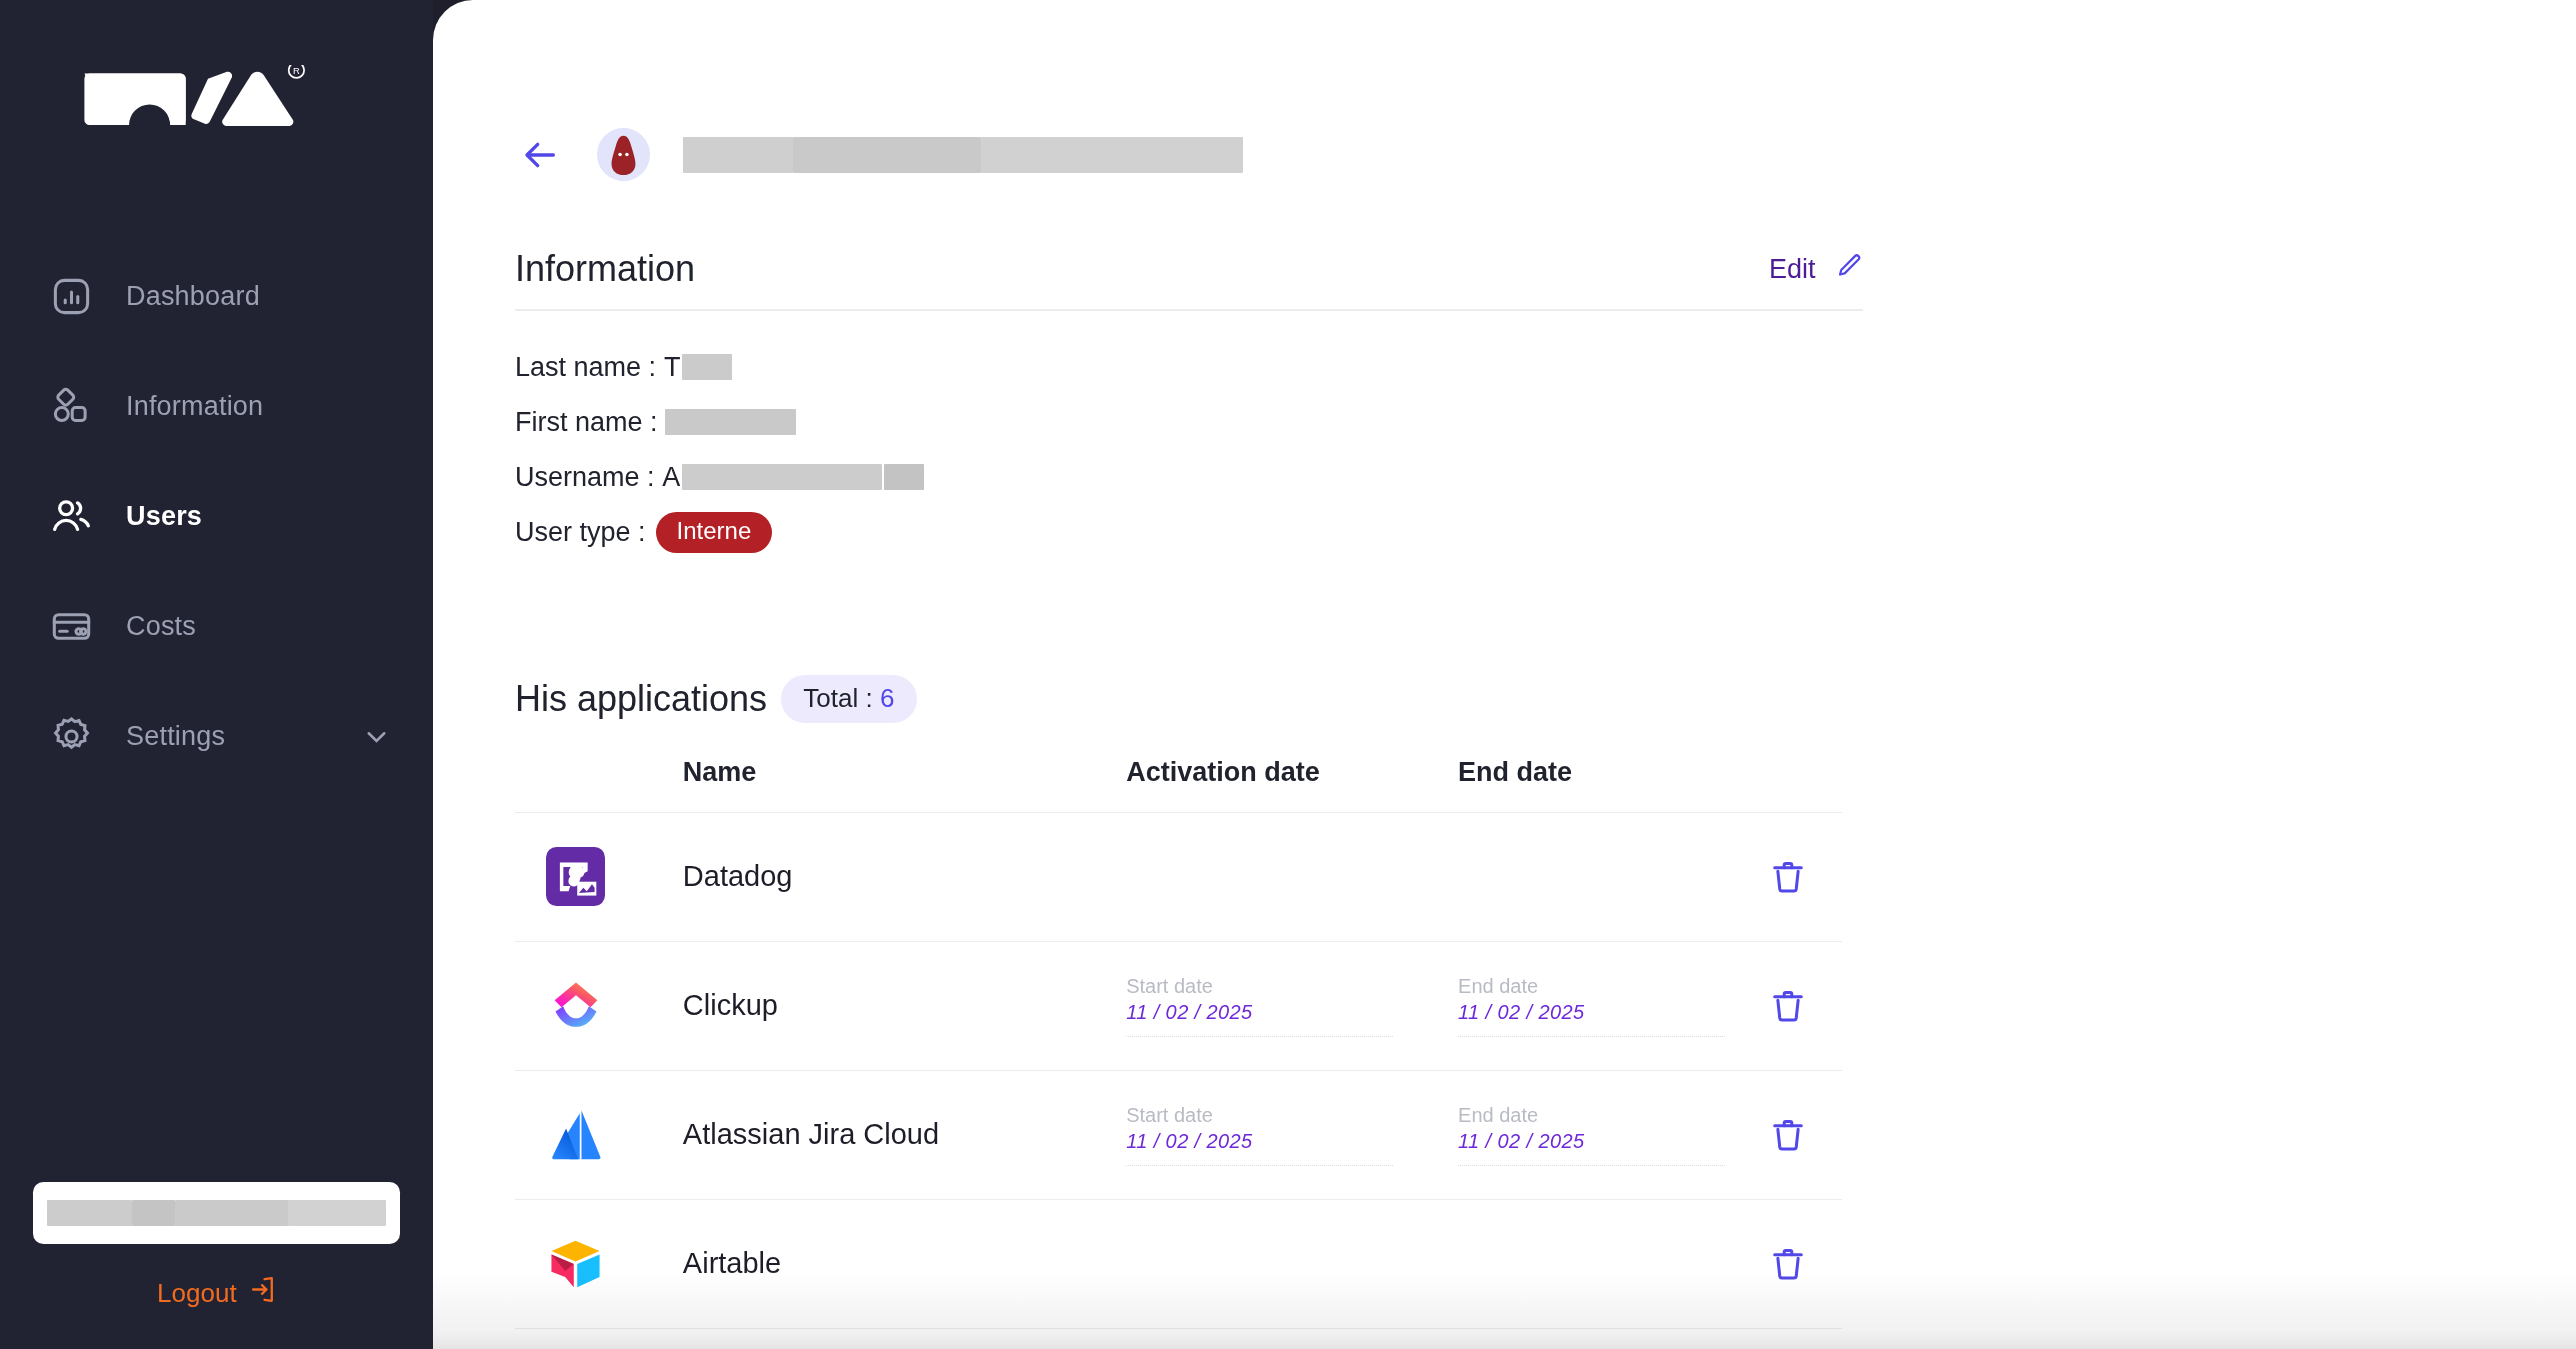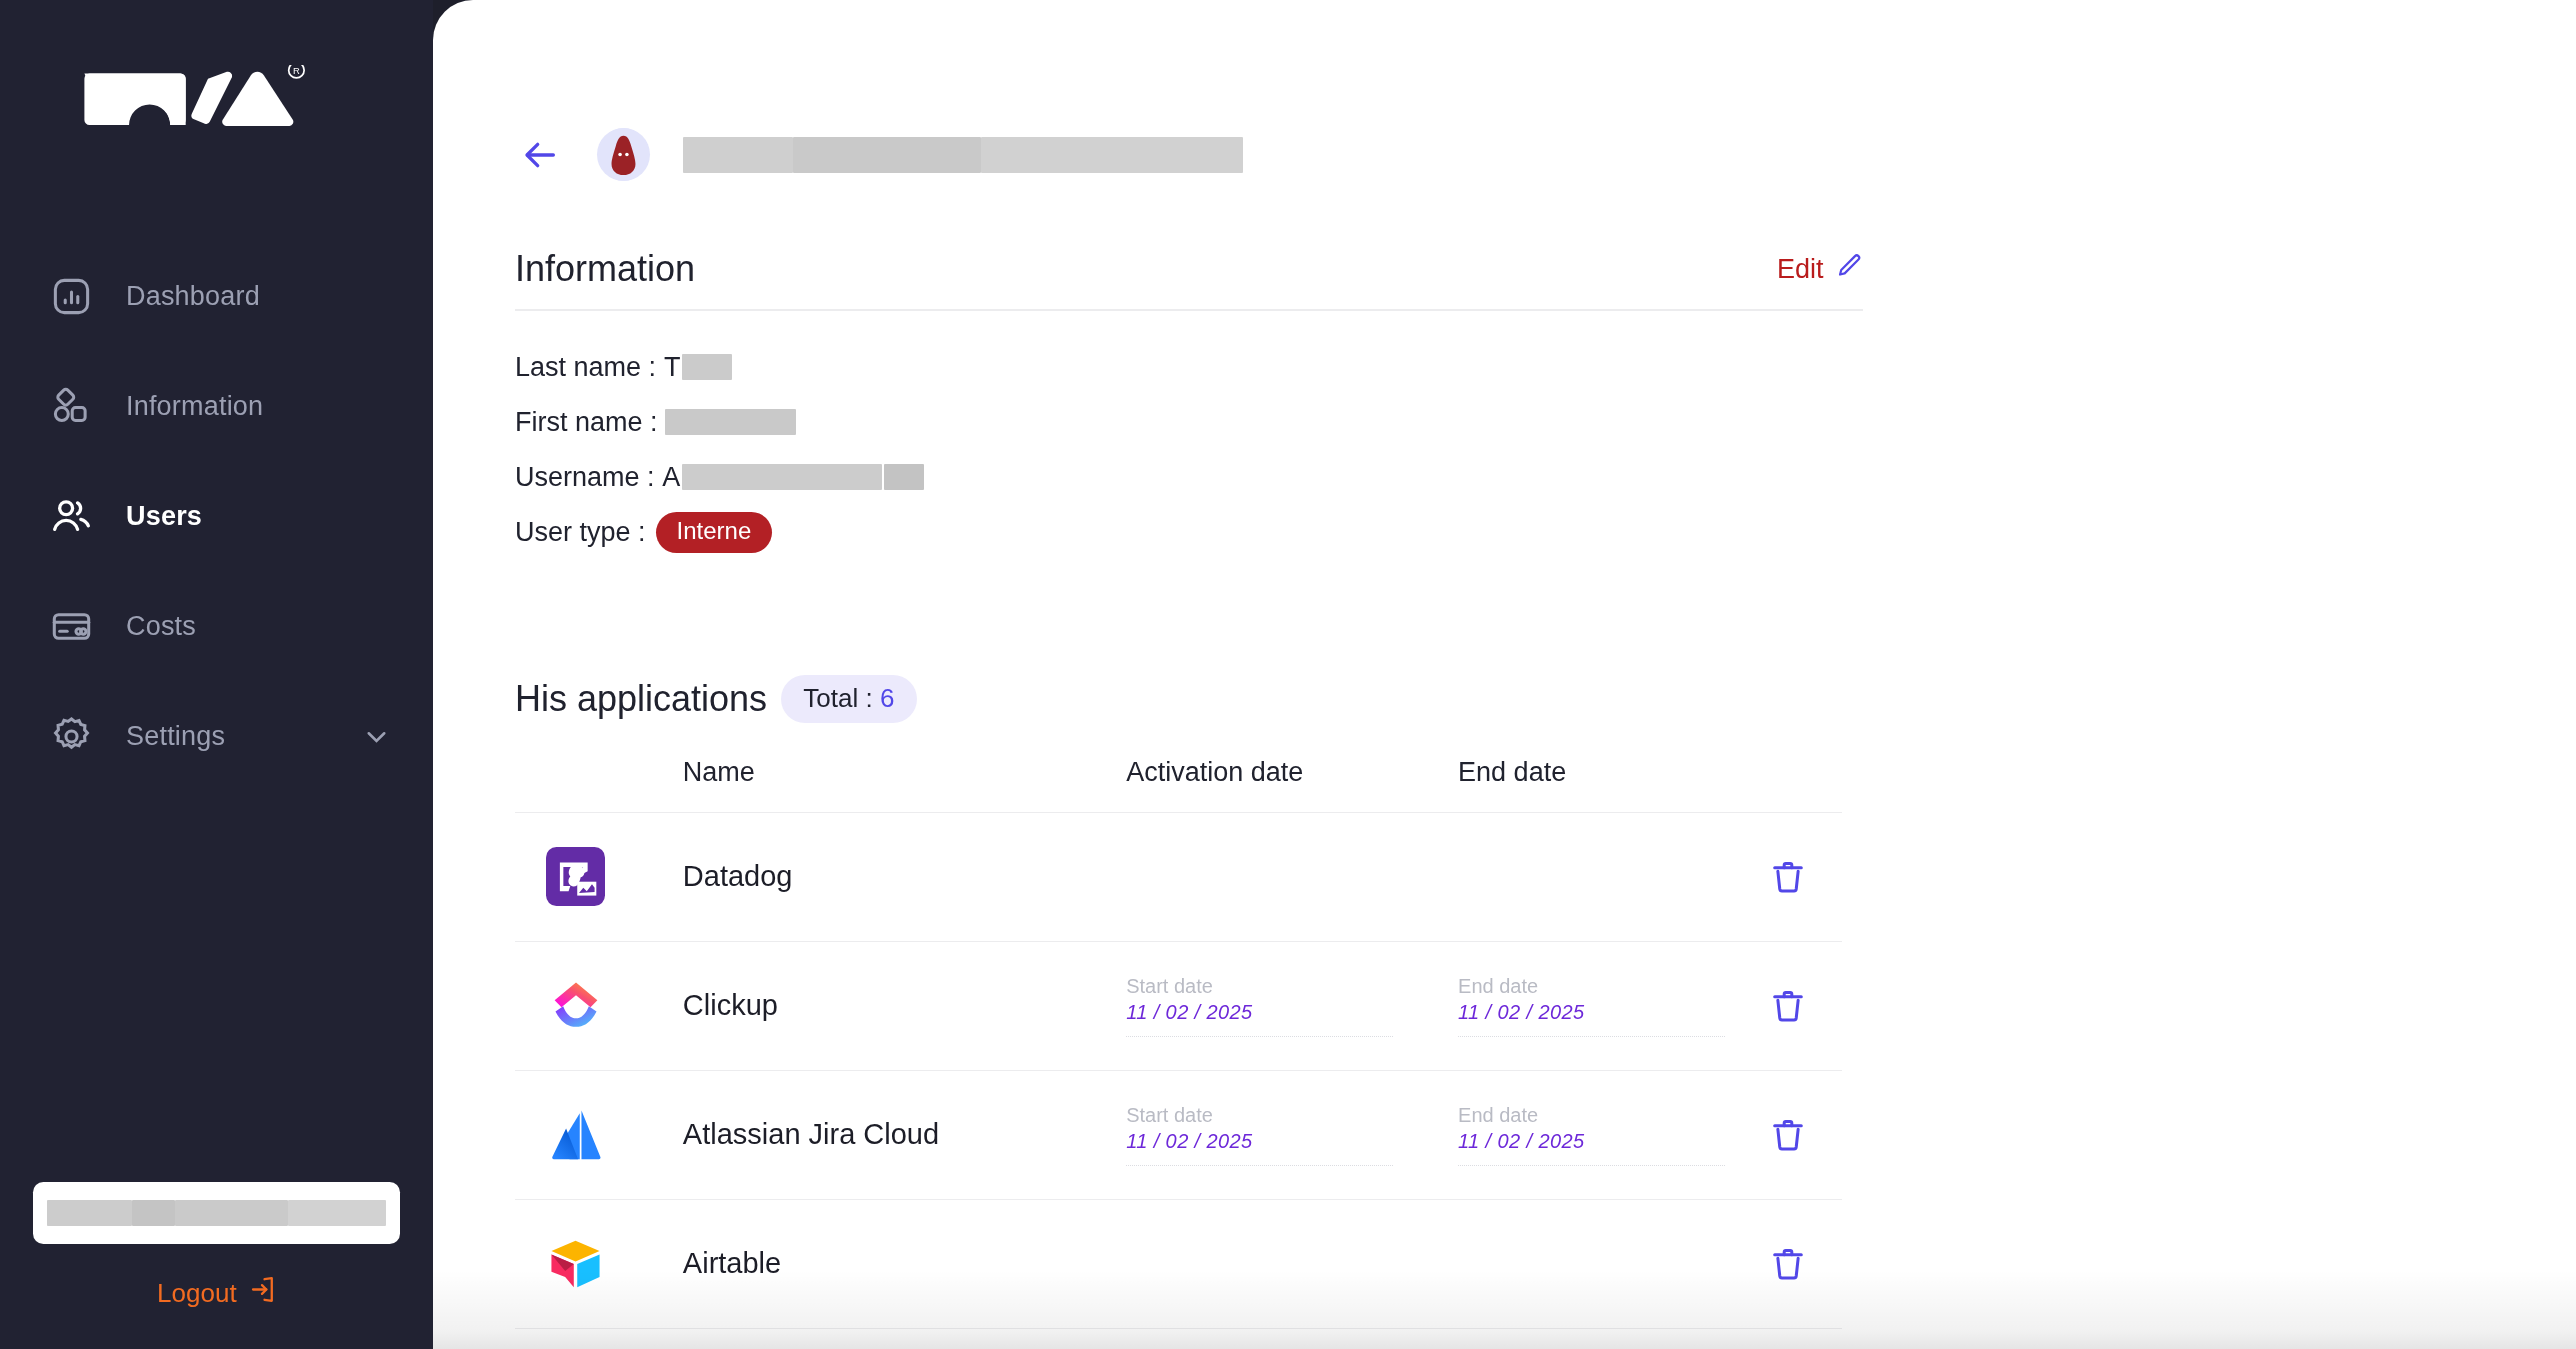--- a/index.html
+++ b/index.html
@@ -155,22 +155,22 @@
     margin-top: 67px;
   }
   .section-title {
     font-size: 36px;
     color: #20222e;
     font-weight: 400;
   }
   .edit-btn {
     display: flex;
     align-items: center;
-    gap: 12px;
-    color: #b91c1c;
+    gap: 20px;
+    color: #4c1d95;
     font-size: 27px;
     cursor: pointer;
     padding-bottom: 3.4px;
   }
   .divider {
     width: 1348px;
     height: 1.7px;
     background: #ececee;
   }
 
@@ -208,21 +208,21 @@
     font-size: 26px;
     color: #20222e;
     line-height: 1;
   }
   .total-pill .num { color: #5247e8; }
 
   table.apps { border-collapse: collapse; margin-top: 34px; width: 1327px; }
   table.apps th {
     text-align: left;
     font-size: 27px;
-    font-weight: 400;
+    font-weight: 700;
     color: #20222e;
     padding: 0 0 24px 0;
     vertical-align: bottom;
   }
   table.apps thead tr { border-bottom: 1.7px solid #ececee; }
   table.apps tbody tr { border-bottom: 1.7px solid #ececee; }
   table.apps td {
     padding: 0;
     height: 129px;
     vertical-align: middle;

